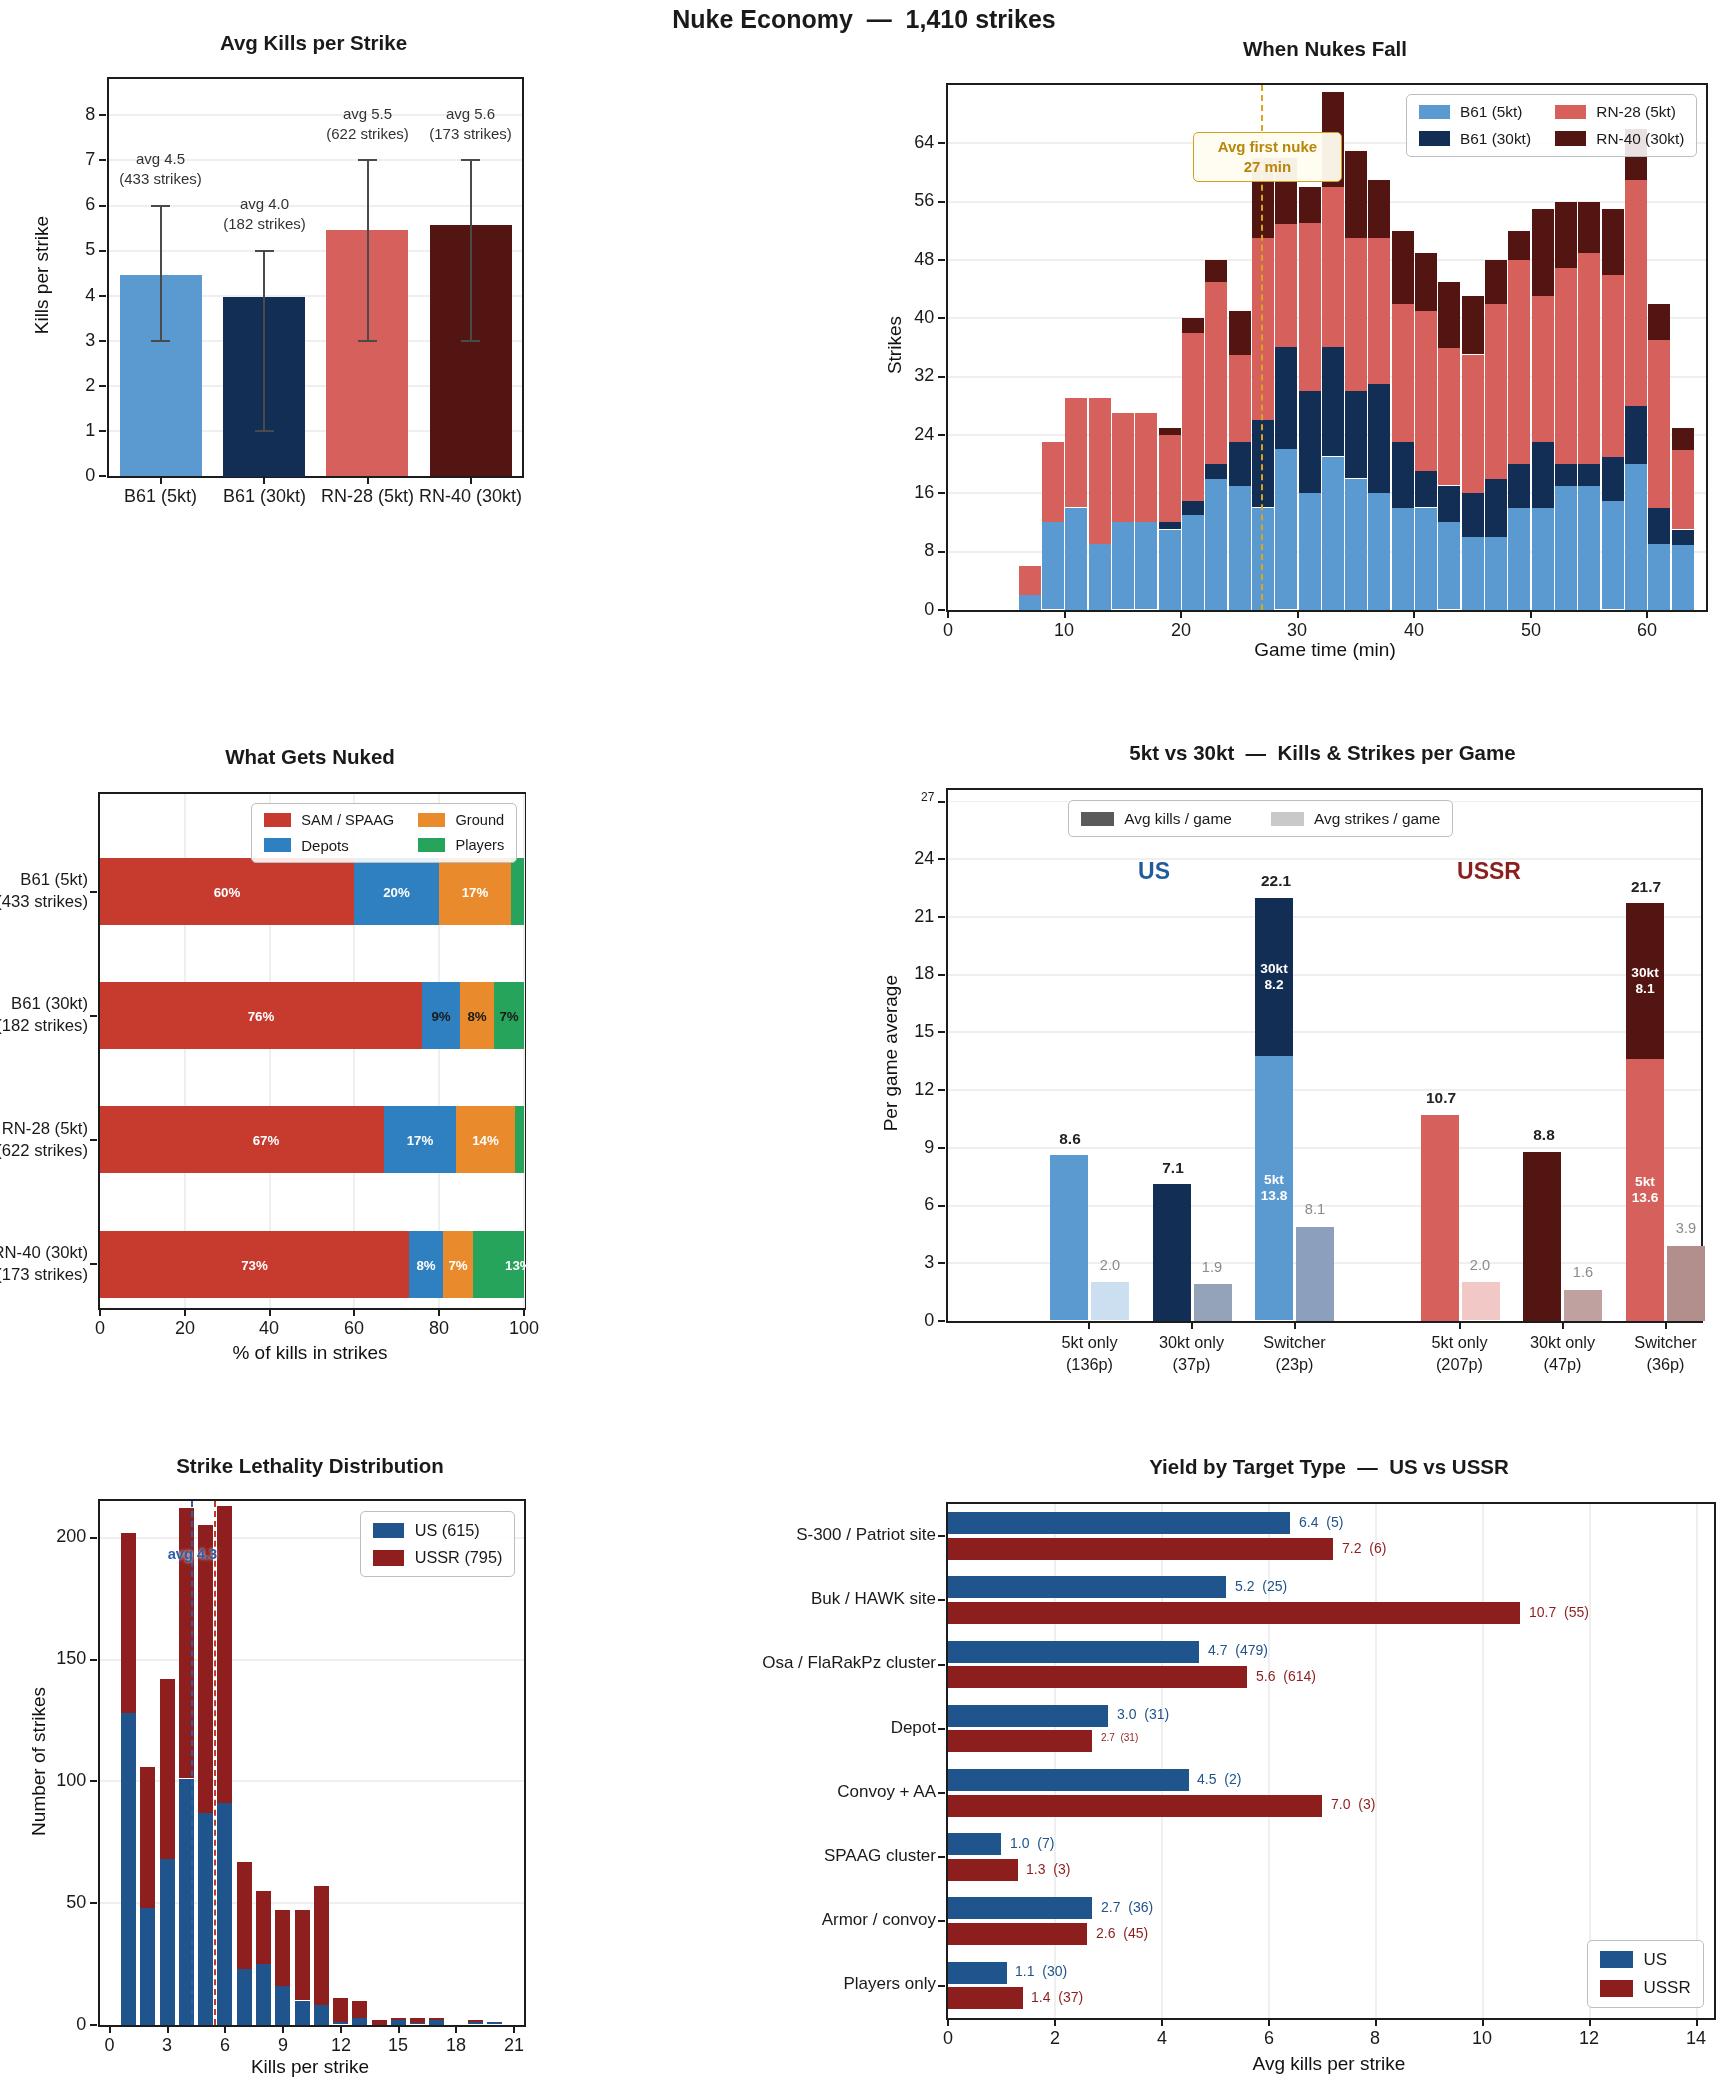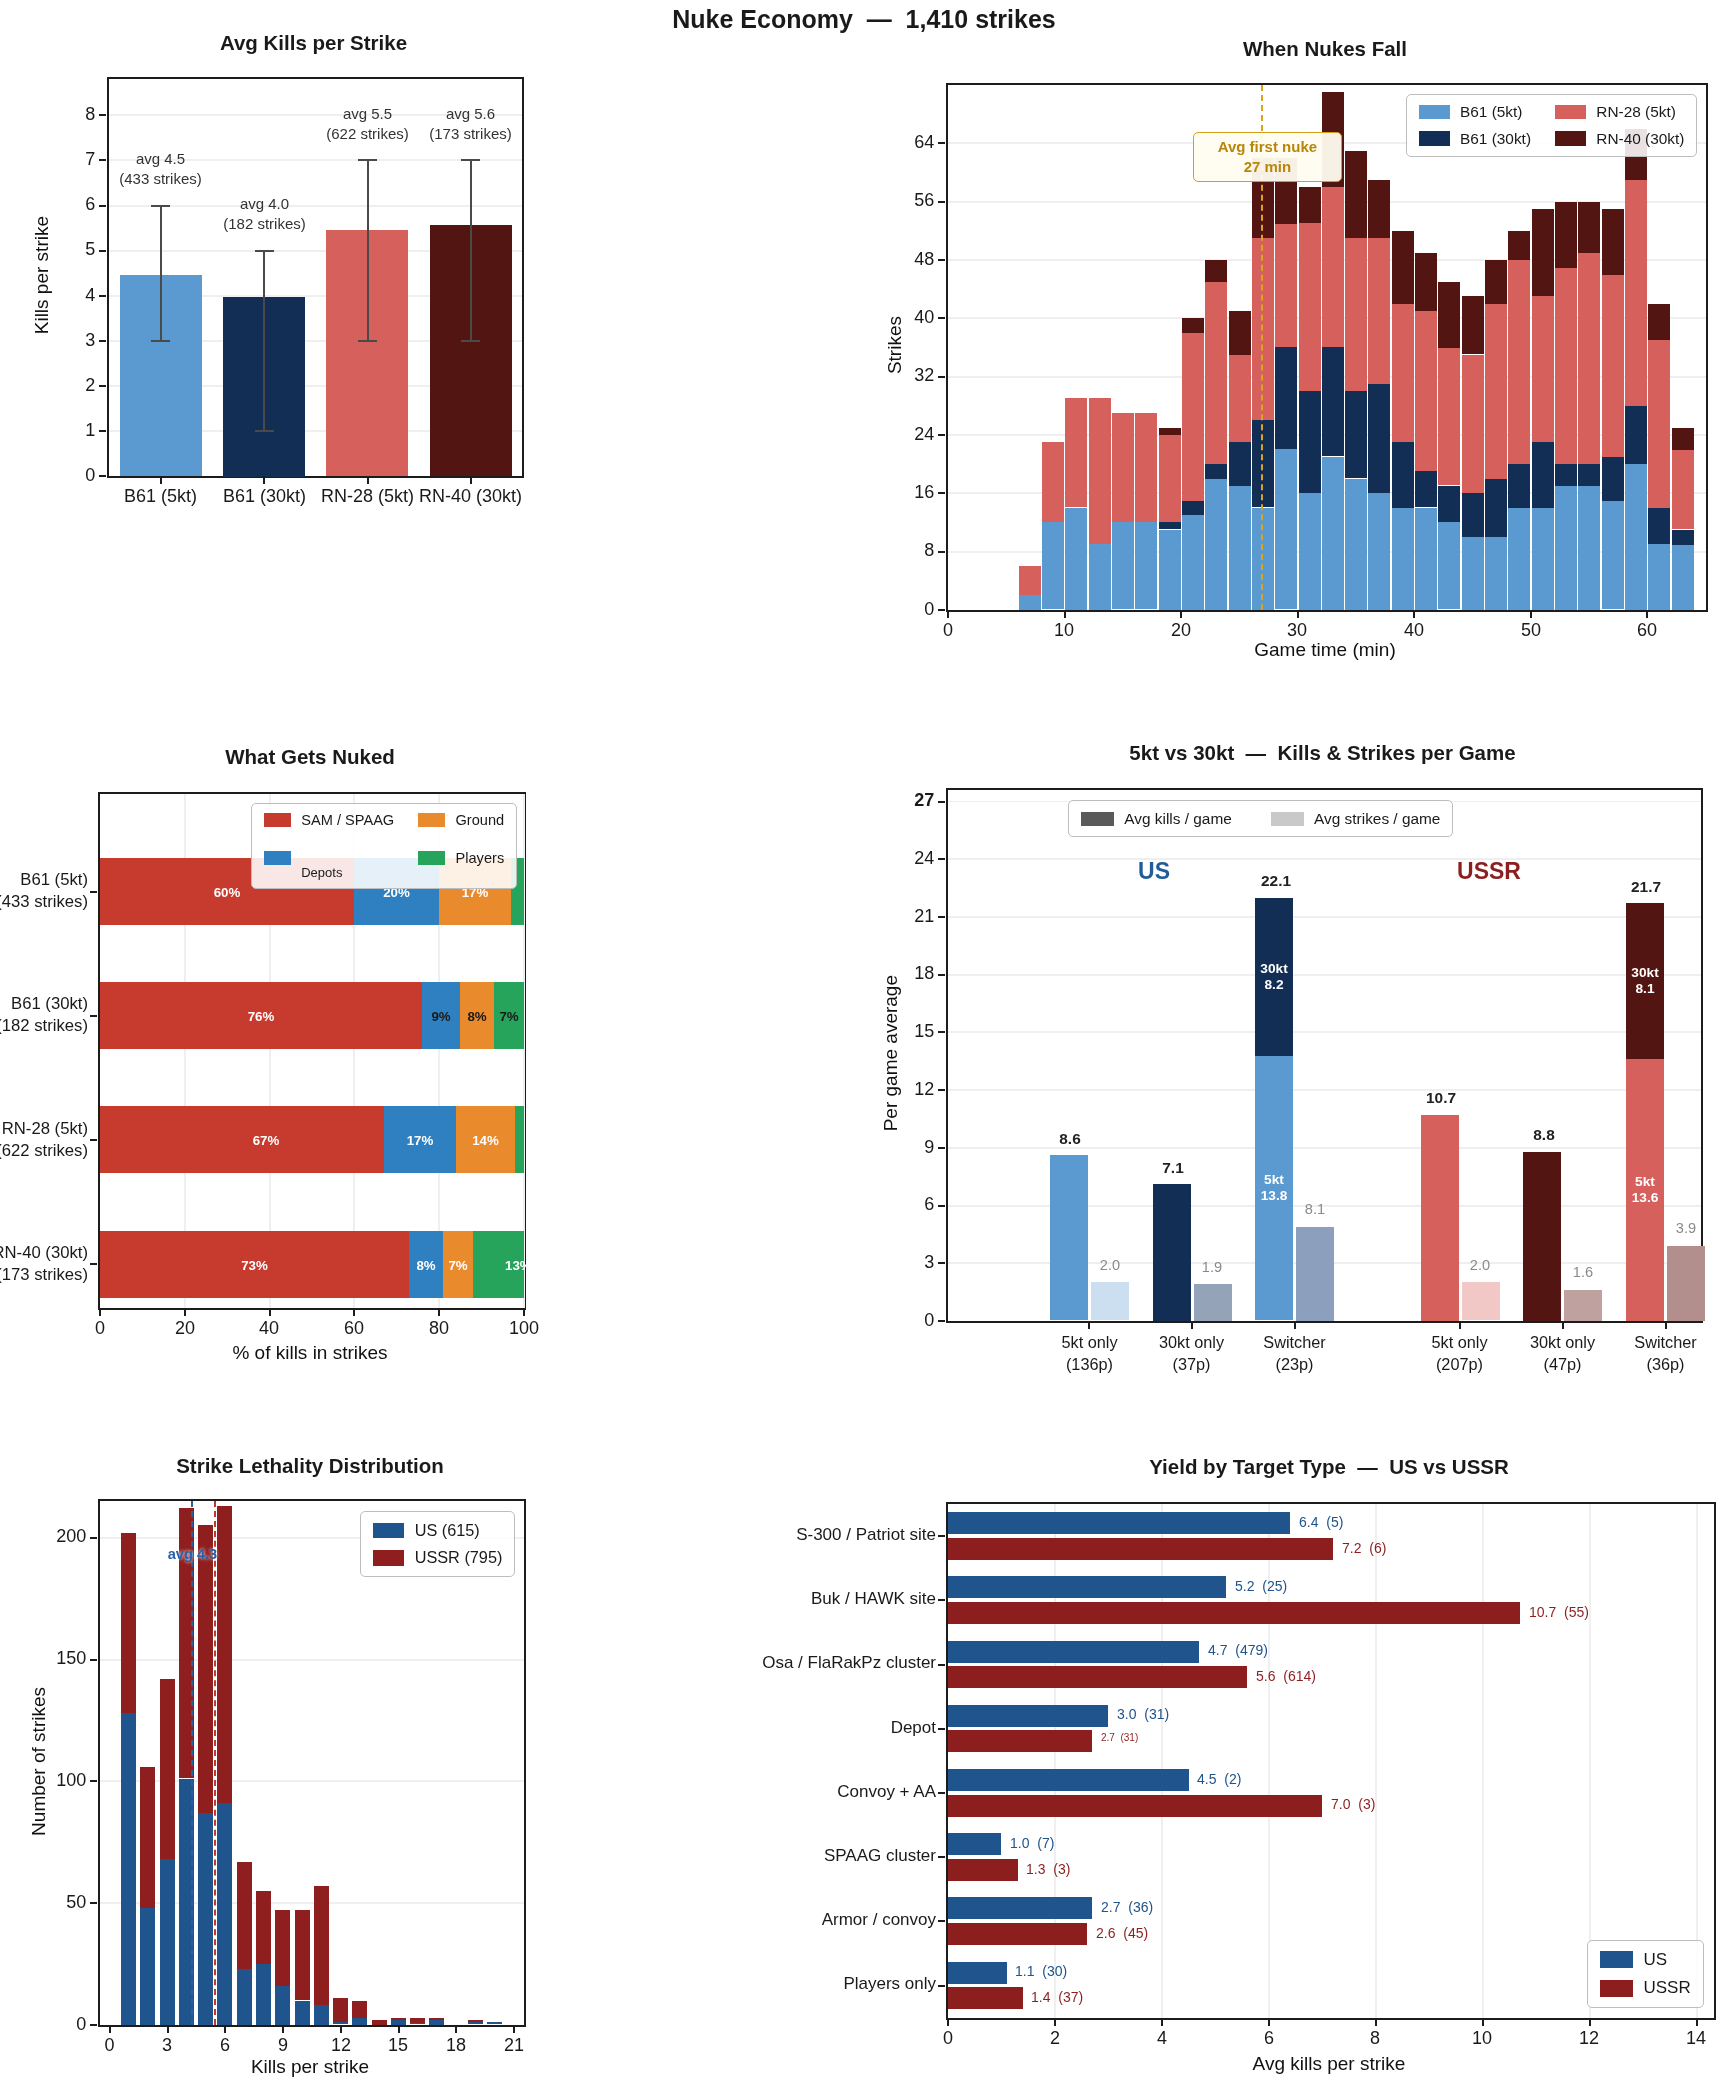--- a/index.html
+++ b/index.html
@@ -351,21 +351,21 @@
       <div style="position: static; display: flex; align-items: center; gap: 10.3px;">
         <div style="position: static; width: 27px; height: 13.7px; background: rgb(199, 59, 46); flex: 0 0 auto;"></div>
         <div style="position: static; font-size: 14.6px; white-space: nowrap;">SAM / SPAAG</div>
       </div>
       <div style="position: static; display: flex; align-items: center; gap: 10.3px;">
         <div style="position: static; width: 27px; height: 13.7px; background: rgb(233, 138, 44); flex: 0 0 auto;"></div>
         <div style="position: static; font-size: 14.6px; white-space: nowrap;">Ground</div>
       </div>
       <div style="position: static; display: flex; align-items: center; gap: 10.3px;">
         <div style="position: static; width: 27px; height: 13.7px; background: rgb(47, 128, 192); flex: 0 0 auto;"></div>
-        <div style="position: static; font-size: 13px; white-space: nowrap; margin-top: 28px;">Depots</div>
+        <div style="position: static; font-size: 15px; white-space: nowrap;">Depots</div>
       </div>
       <div style="position: static; display: flex; align-items: center; gap: 10.3px;">
         <div style="position: static; width: 27px; height: 13.7px; background: rgb(39, 164, 92); flex: 0 0 auto;"></div>
         <div style="position: static; font-size: 14.6px; white-space: nowrap;">Players</div>
       </div>
     </div>
   </div>
 <div class="xlabel" style="left:98px;width:424px;top:1342px">% of kills in strikes</div>
 
 <div class="chart-title" style="left:946px;width:753px;top:741px">5kt vs 30kt  —  Kills &amp; Strikes per Game</div>
@@ -393,21 +393,21 @@
     <div style="position: absolute; right: calc(100% + 13.7px); top: 289px; font-size: 18px; white-space: nowrap;">12</div>
     <div style="position: absolute; left: -10.3px; top: 299px; width: 7.7px; height: 2.1px; background: rgb(28, 28, 28);"></div>
     <div style="position: absolute; right: calc(100% + 13.7px); top: 231px; font-size: 18px; white-space: nowrap;">15</div>
     <div style="position: absolute; left: -10.3px; top: 241px; width: 7.7px; height: 2.1px; background: rgb(28, 28, 28);"></div>
     <div style="position: absolute; right: calc(100% + 13.7px); top: 173px; font-size: 18px; white-space: nowrap;">18</div>
     <div style="position: absolute; left: -10.3px; top: 184px; width: 7.7px; height: 2.1px; background: rgb(28, 28, 28);"></div>
     <div style="position: absolute; right: calc(100% + 13.7px); top: 116px; font-size: 18px; white-space: nowrap;">21</div>
     <div style="position: absolute; left: -10.3px; top: 126px; width: 7.7px; height: 2.1px; background: rgb(28, 28, 28);"></div>
     <div style="position: absolute; right: calc(100% + 13.7px); top: 58px; font-size: 18px; white-space: nowrap;">24</div>
     <div style="position: absolute; left: -10.3px; top: 68px; width: 7.7px; height: 2.1px; background: rgb(28, 28, 28);"></div>
-    <div style="position: absolute; right: calc(100% + 13.7px); top: 0.4px; font-size: 18px; white-space: nowrap; font-weight: bold;">27</div>
+    <div style="position: absolute; right: calc(100% + 13.7px); top: 0.4px; font-size: 12px; white-space: nowrap;">27</div>
     <div style="position: absolute; left: -10.3px; top: 10.7px; width: 7.7px; height: 2.1px; background: rgb(28, 28, 28);"></div>
     <div style="position: absolute; left: 102px; width: 38px; top: 365px; height: 165px; background: rgb(91, 154, 208);"></div>
     <div style="position: absolute; left: 81px; width: 82px; top: 340px; text-align: center; font-size: 15.4px; font-weight: bold; color: rgb(34, 34, 34);">8.6</div>
     <div style="position: absolute; left: 143px; width: 38px; top: 492px; height: 38px; background: rgb(203, 223, 241);"></div>
     <div style="position: absolute; left: 121px; width: 82px; top: 467px; text-align: center; font-size: 14.6px; color: rgb(138, 138, 138);">2.0</div>
     <div style="position: absolute; left: 73px; width: 137px; top: calc(100% + 10.3px); text-align: center; font-size: 16.3px; line-height: 1.35;">
       <div>5kt only</div>
       <div>(136p)</div>
     </div>
     <div style="position: absolute; left: 140px; top: 100%; width: 2.1px; height: 7.7px; background: rgb(28, 28, 28);"></div>

